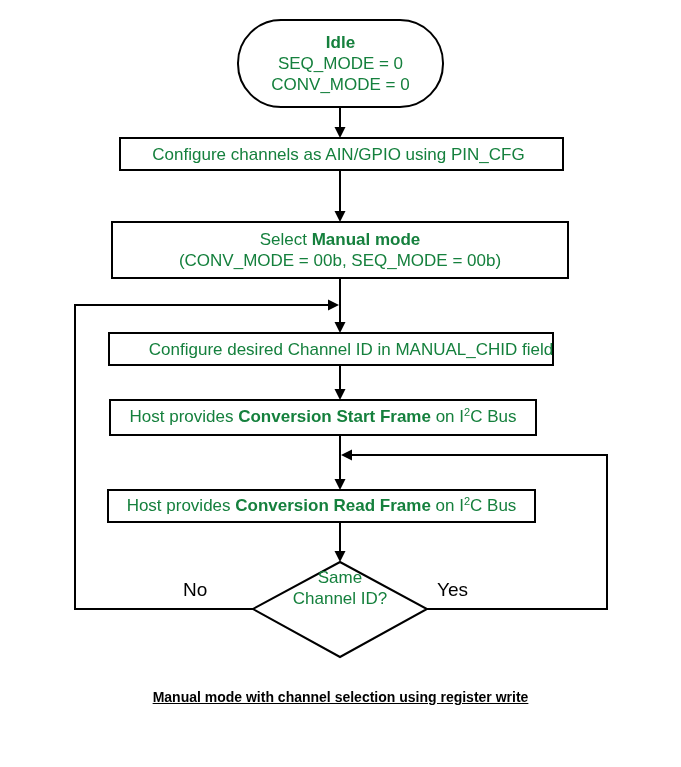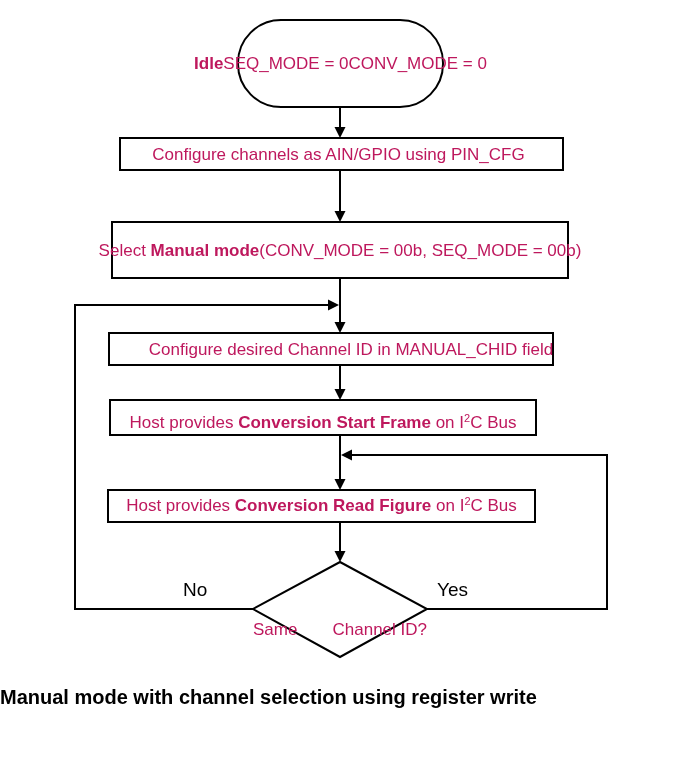--- a/index.html
+++ b/index.html
@@ -5,34 +5,34 @@
   html,body{margin:0;padding:0;background:#ffffff;}
   .canvas{
     position:relative;width:681px;height:767px;background:#ffffff;
     font-family:"Liberation Sans",sans-serif;color:#000;overflow:hidden;
   }
   .canvas svg{position:absolute;left:0;top:0;}
   .shape{fill:none;stroke:#000;stroke-width:2px;}
   .conn{fill:none;stroke:#000;stroke-width:2px;}
   .arrowhead{fill:#000;stroke:none;}
   .flow-text{
-    position:absolute;display:flex;flex-direction:row;
+    position:absolute;display:flex;flex-direction:column;
     justify-content:center;align-items:center;text-align:center;
-    font-size:17px;line-height:21px;color:#be185d;
+    font-size:17px;line-height:21px;color:#15803d;
   }
   .flow-text .ln{white-space:nowrap;}
   .reg{}
   .bld{font-weight:bold;}
   .sup{font-size:11px;position:relative;top:-6px;}
   .branch-label{
     position:absolute;font-size:19px;line-height:20px;text-align:left;
   }
   .caption{
-    position:absolute;left:0;top:686px;width:681px;text-align:left;
-    font-size:20px;font-weight:bold;line-height:22px;
+    position:absolute;left:0;top:686px;width:681px;text-align:center;
+    font-size:14px;font-weight:bold;line-height:22px;text-decoration:underline;
   }
   .fig-title{
     position:absolute;left:0;top:719px;width:656px;text-align:center;
     font-size:23px;font-weight:bold;line-height:28px;white-space:pre;
   }
 </style>
 </head>
 <body>
 
 <div class="canvas">
@@ -86,29 +86,29 @@
 
   <div class="flow-text" style="left:112px;top:222px;width:456px;height:56px;">
     <div class="ln"><span>Select </span><span class="bld">Manual mode</span></div>
     <div class="ln"><span>(CONV_MODE = 00b, </span><span class="reg">SEQ_MODE</span><span> = 00b)</span></div>
   </div>
 
   <div class="flow-text" style="left:109px;top:333px;width:444px;height:32px;padding-left:20px;">
     <div class="ln"><span>Configure desired Channel ID in </span><span class="reg">MANUAL_CHID</span><span> field</span></div>
   </div>
 
-  <div class="flow-text" style="left:110px;top:400px;width:426px;height:35px;align-items:flex-end;">
+  <div class="flow-text" style="left:110px;top:400px;width:426px;height:35px;">
     <div class="ln"><span>Host provides </span><span class="bld">Conversion Start Frame</span><span> on I</span><span class="sup">2</span><span>C Bus</span></div>
   </div>
 
   <div class="flow-text" style="left:108px;top:490px;width:427px;height:32px;">
-    <div class="ln"><span>Host provides </span><span class="bld">Conversion Read Figure</span><span> on I</span><span class="sup">2</span><span>C Bus</span></div>
+    <div class="ln"><span>Host provides </span><span class="bld">Conversion Read Frame</span><span> on I</span><span class="sup">2</span><span>C Bus</span></div>
   </div>
 
-  <div class="flow-text" style="left:253px;top:582px;width:174px;height:95px;justify-content:space-between;">
+  <div class="flow-text" style="left:253px;top:540px;width:174px;height:95px;">
     <div class="ln">Same</div>
     <div class="ln">Channel ID?</div>
   </div>
 
   <div class="branch-label" style="left:183px;top:580px;width:50px;">No</div>
   <div class="branch-label" style="left:437px;top:580px;width:52px;">Yes</div>
 
   <div class="caption">Manual mode with channel selection using register write</div>
 
 </div>

